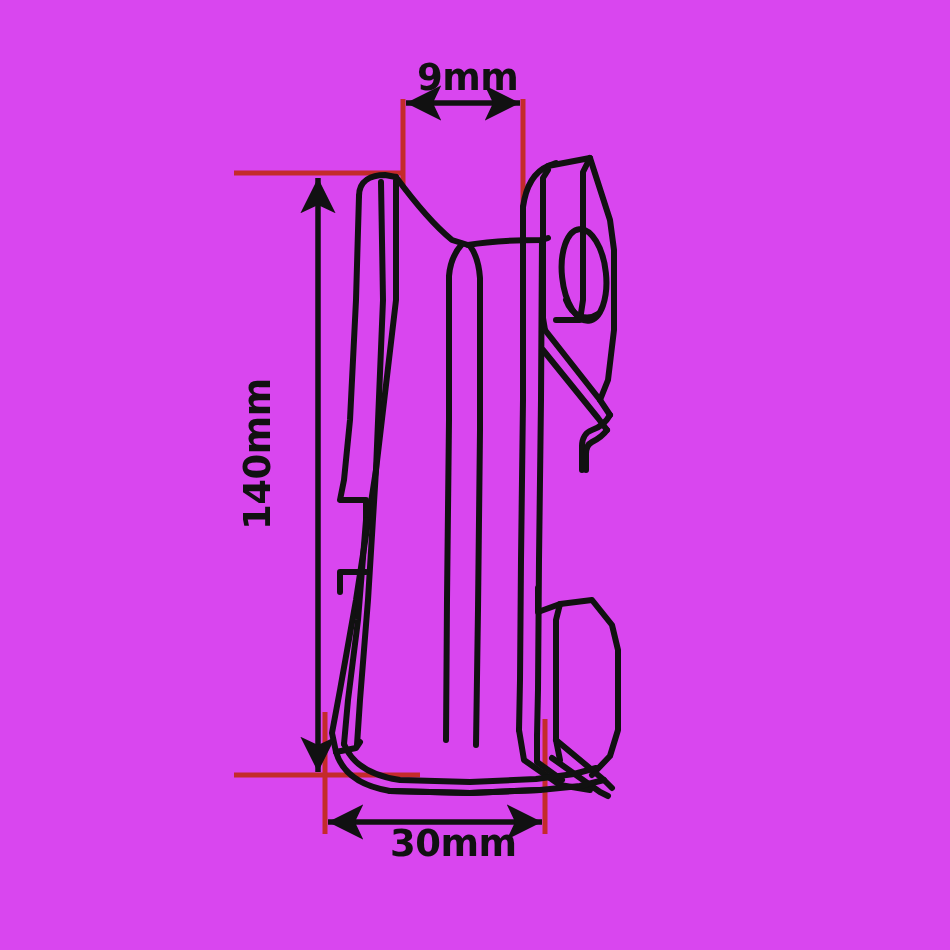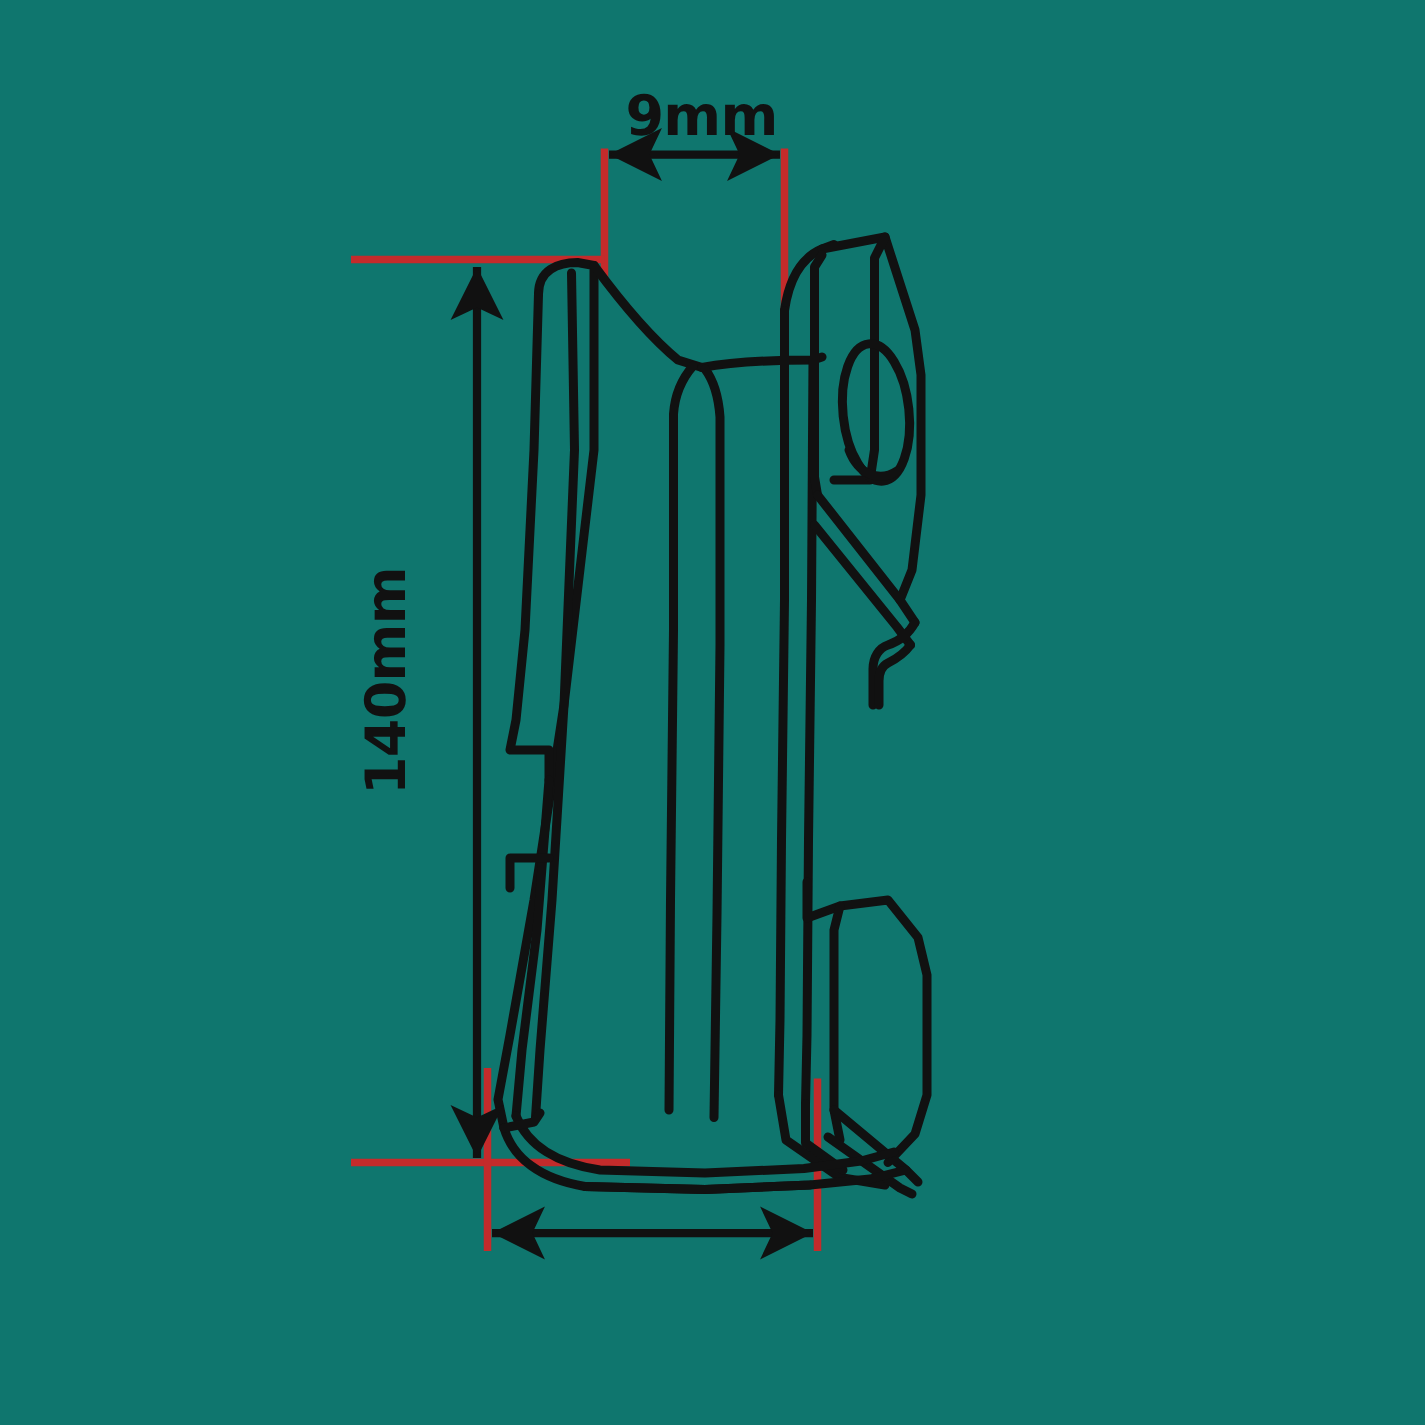--- a/index.html
+++ b/index.html
@@ -10,21 +10,21 @@
   body {
     width: 950px;
     height: 950px;
     font-family: "DejaVu Sans", "Liberation Sans", sans-serif;
     overflow: hidden;
   }
   #stage {
     position: relative;
     width: 950px;
     height: 950px;
-    background: #0f766e;
+    background: #d946ef;
   }
   #drawing {
     position: absolute;
     top: 0;
     left: 0;
     width: 950px;
     height: 950px;
     display: block;
   }
   .dim-label {
@@ -259,14 +259,15 @@
 
       <line x1="328" y1="822" x2="542" y2="822" marker-start="url(#arrowStart)" marker-end="url(#arrowEnd)"></line>
     </g>
 
   </svg>
 
   <div class="dim-label" id="label-width-top">9mm</div>
 
   <div class="dim-label" id="label-height">140mm</div>
 
+  <div class="dim-label" id="label-width-bottom">30mm</div>
 
 </div>
 
 </body></html>

